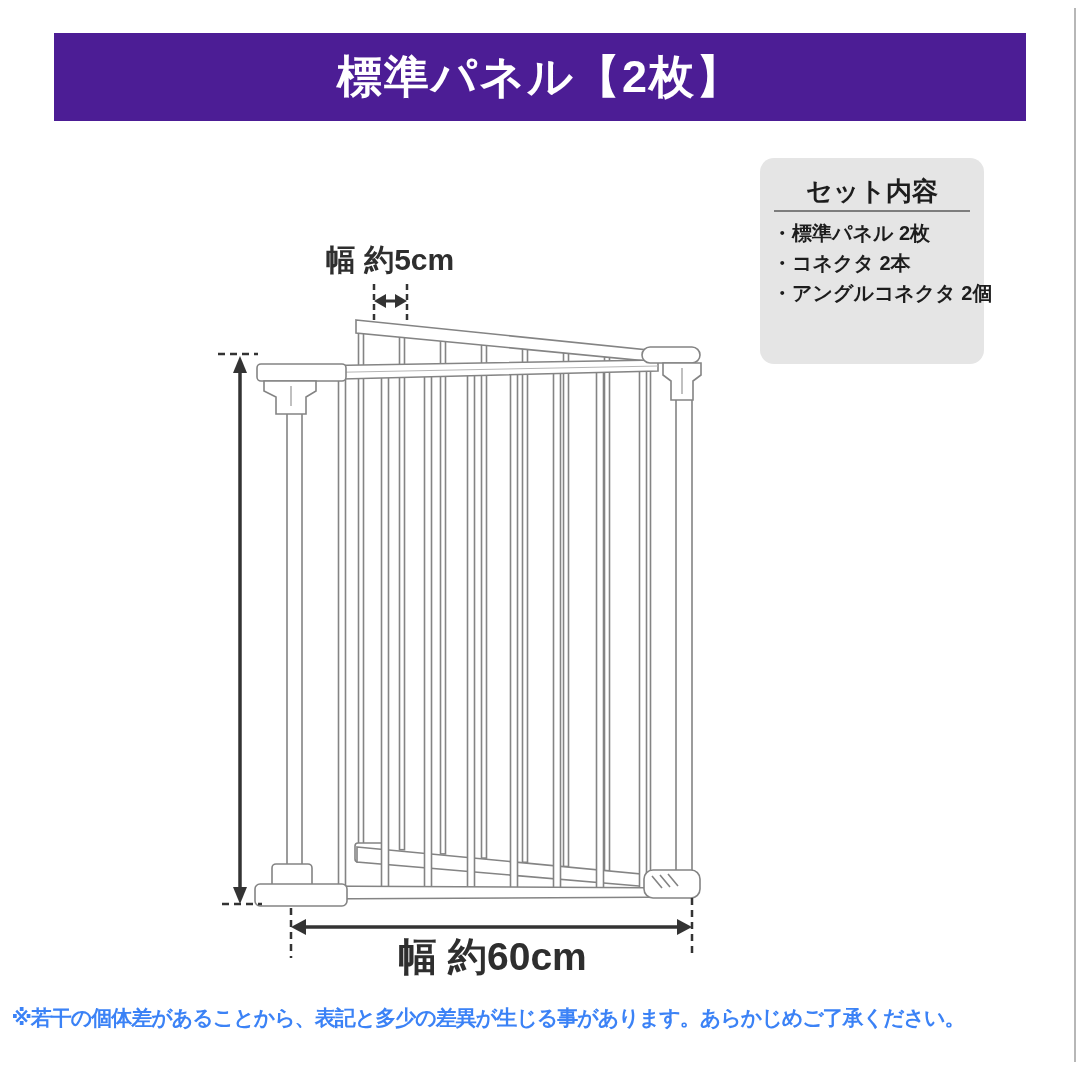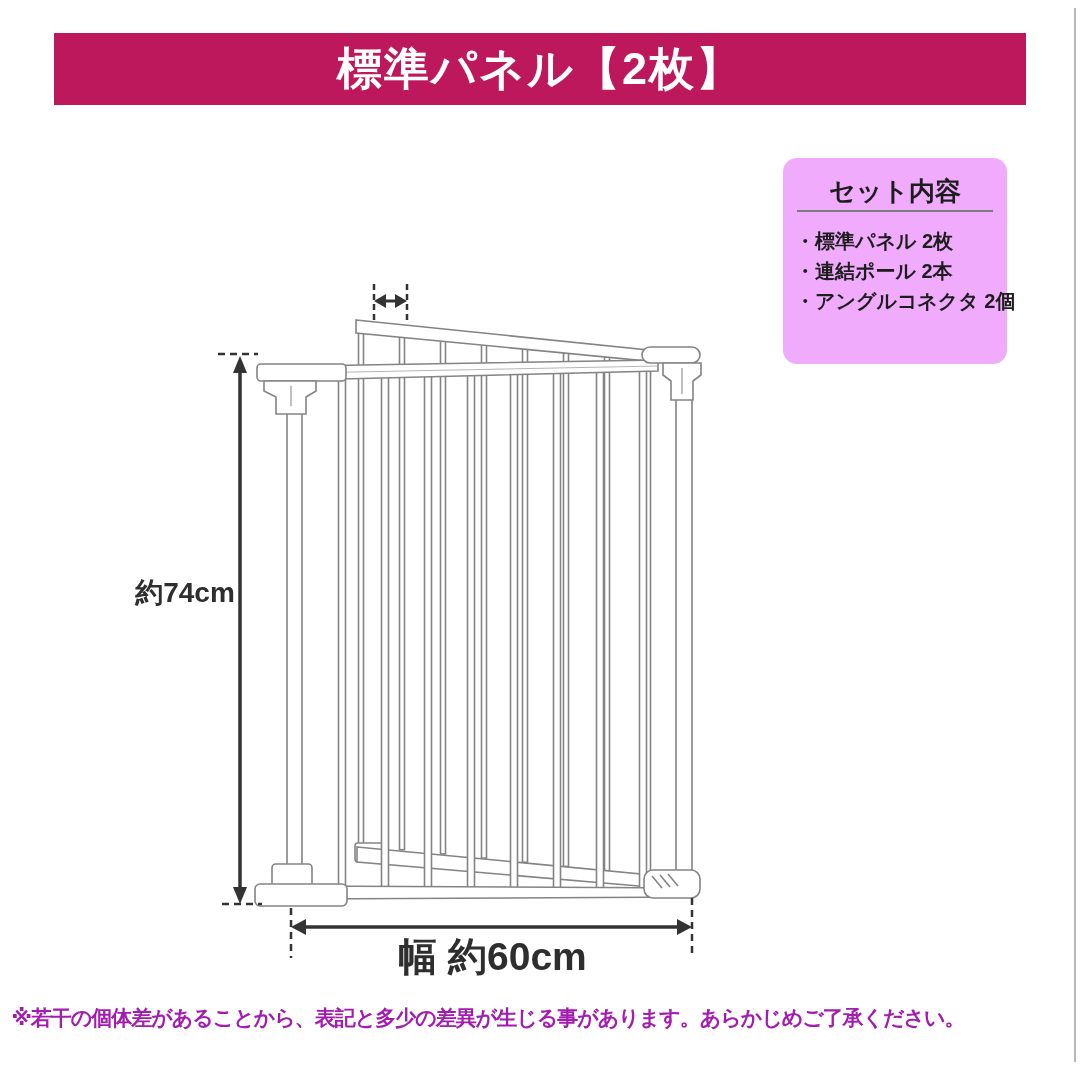--- a/index.html
+++ b/index.html
@@ -5,59 +5,59 @@
   html,body{margin:0;padding:0;}
   body{
     width:1080px;height:1080px;background:#ffffff;position:relative;
     overflow:hidden;
     font-family:"Liberation Sans","DejaVu Sans",sans-serif;
   }
   .canvas{position:absolute;inset:0;}
 
   
   .header{
-    position:absolute;left:54px;top:33px;width:972px;height:72px;
-    background:#be185d;display:flex;align-items:center;justify-content:center;
+    position:absolute;left:54px;top:33px;width:972px;height:88px;
+    background:#4c1d95;display:flex;align-items:center;justify-content:center;
   }
   .header-title{
     color:#ffffff;font-size:45px;font-weight:bold;letter-spacing:2px;
   }
 
   
   .infobox{
     position:absolute;left:760px;top:158px;width:224px;height:206px;
-    background:#f0abfc;border-radius:14px;margin-left:23px;
+    background:#e5e5e5;border-radius:14px;
   }
   .infobox-title{
     position:absolute;top:16px;left:0;width:100%;text-align:center;
     font-size:26px;font-weight:bold;color:#1d1d1d;
   }
   .infobox-divider{
     position:absolute;top:52px;left:14px;right:14px;height:2px;background:#7d7d7d;
   }
-  .infobox-items{position:absolute;top:68px;left:12px;right:8px;}
+  .infobox-items{position:absolute;top:60px;left:12px;right:8px;}
   .infobox-item{
     font-size:20px;line-height:30px;font-weight:700;color:#1d1d1d;white-space:nowrap;
   }
 
   
   svg.diagram{position:absolute;left:0;top:0;width:1080px;height:1080px;}
 
   
   .dim-label{
     position:absolute;color:#2e2e2e;font-weight:bold;text-align:center;white-space:nowrap;
   }
   .dim-top-width{left:280px;top:240px;width:220px;font-size:30px;}
   .dim-height{left:110px;top:576px;width:150px;font-size:28px;line-height:33px;}
   .dim-bottom-width{left:390px;top:930px;width:205px;font-size:39px;}
 
   
   .disclaimer{
     position:absolute;left:0;top:1004px;width:976px;text-align:center;
-    font-size:21px;font-weight:600;color:#a21caf;letter-spacing:-1px;white-space:nowrap;
+    font-size:21px;font-weight:600;color:#3b82f6;letter-spacing:-1px;white-space:nowrap;
   }
 
   
   .edge-line{
     position:absolute;left:1074px;top:8px;width:2px;height:1054px;background:#b7b7b7;
   }
 </style>
 </head>
 <body>
 
@@ -65,21 +65,21 @@
 
   <div class="header">
     <span class="header-title">標準パネル【2枚】</span>
   </div>
 
   <div class="infobox">
     <div class="infobox-title">セット内容</div>
     <div class="infobox-divider"></div>
     <div class="infobox-items">
       <div class="infobox-item">・標準パネル 2枚</div>
-      <div class="infobox-item">・連結ポール 2本</div>
+      <div class="infobox-item">・コネクタ 2本</div>
       <div class="infobox-item">・アングルコネクタ 2個</div>
     </div>
   </div>
 
   <svg class="diagram" viewBox="0 0 1080 1080">
     <g stroke="#848484" stroke-width="1.6" fill="#ffffff">
 
       <g>
         <g id="back-bars">
             <rect x="358.5" y="332.4965" width="5" height="513.0149999999999"></rect>
@@ -152,21 +152,21 @@
       <g>
         <line x1="291" y1="908" x2="291" y2="958" stroke-dasharray="7,5" stroke-width="2.5"></line>
         <line x1="692" y1="898" x2="692" y2="958" stroke-dasharray="7,5" stroke-width="2.5"></line>
         <line x1="298" y1="927" x2="685" y2="927" stroke-width="3.5"></line>
         <polygon points="291,927 306,919 306,935" stroke="none"></polygon>
         <polygon points="692,927 677,919 677,935" stroke="none"></polygon>
       </g>
     </g>
   </svg>
 
+  <div class="dim-label dim-top-width">幅 約5cm</div>
   <div class="dim-label dim-height">
-    <div>約74cm</div>
   </div>
   <div class="dim-label dim-bottom-width">幅 約60cm</div>
 
   <div class="disclaimer">※若干の個体差があることから、表記と多少の差異が生じる事があります。あらかじめご了承ください。</div>
 
   <div class="edge-line"></div>
 </div>
 
 </body></html>

